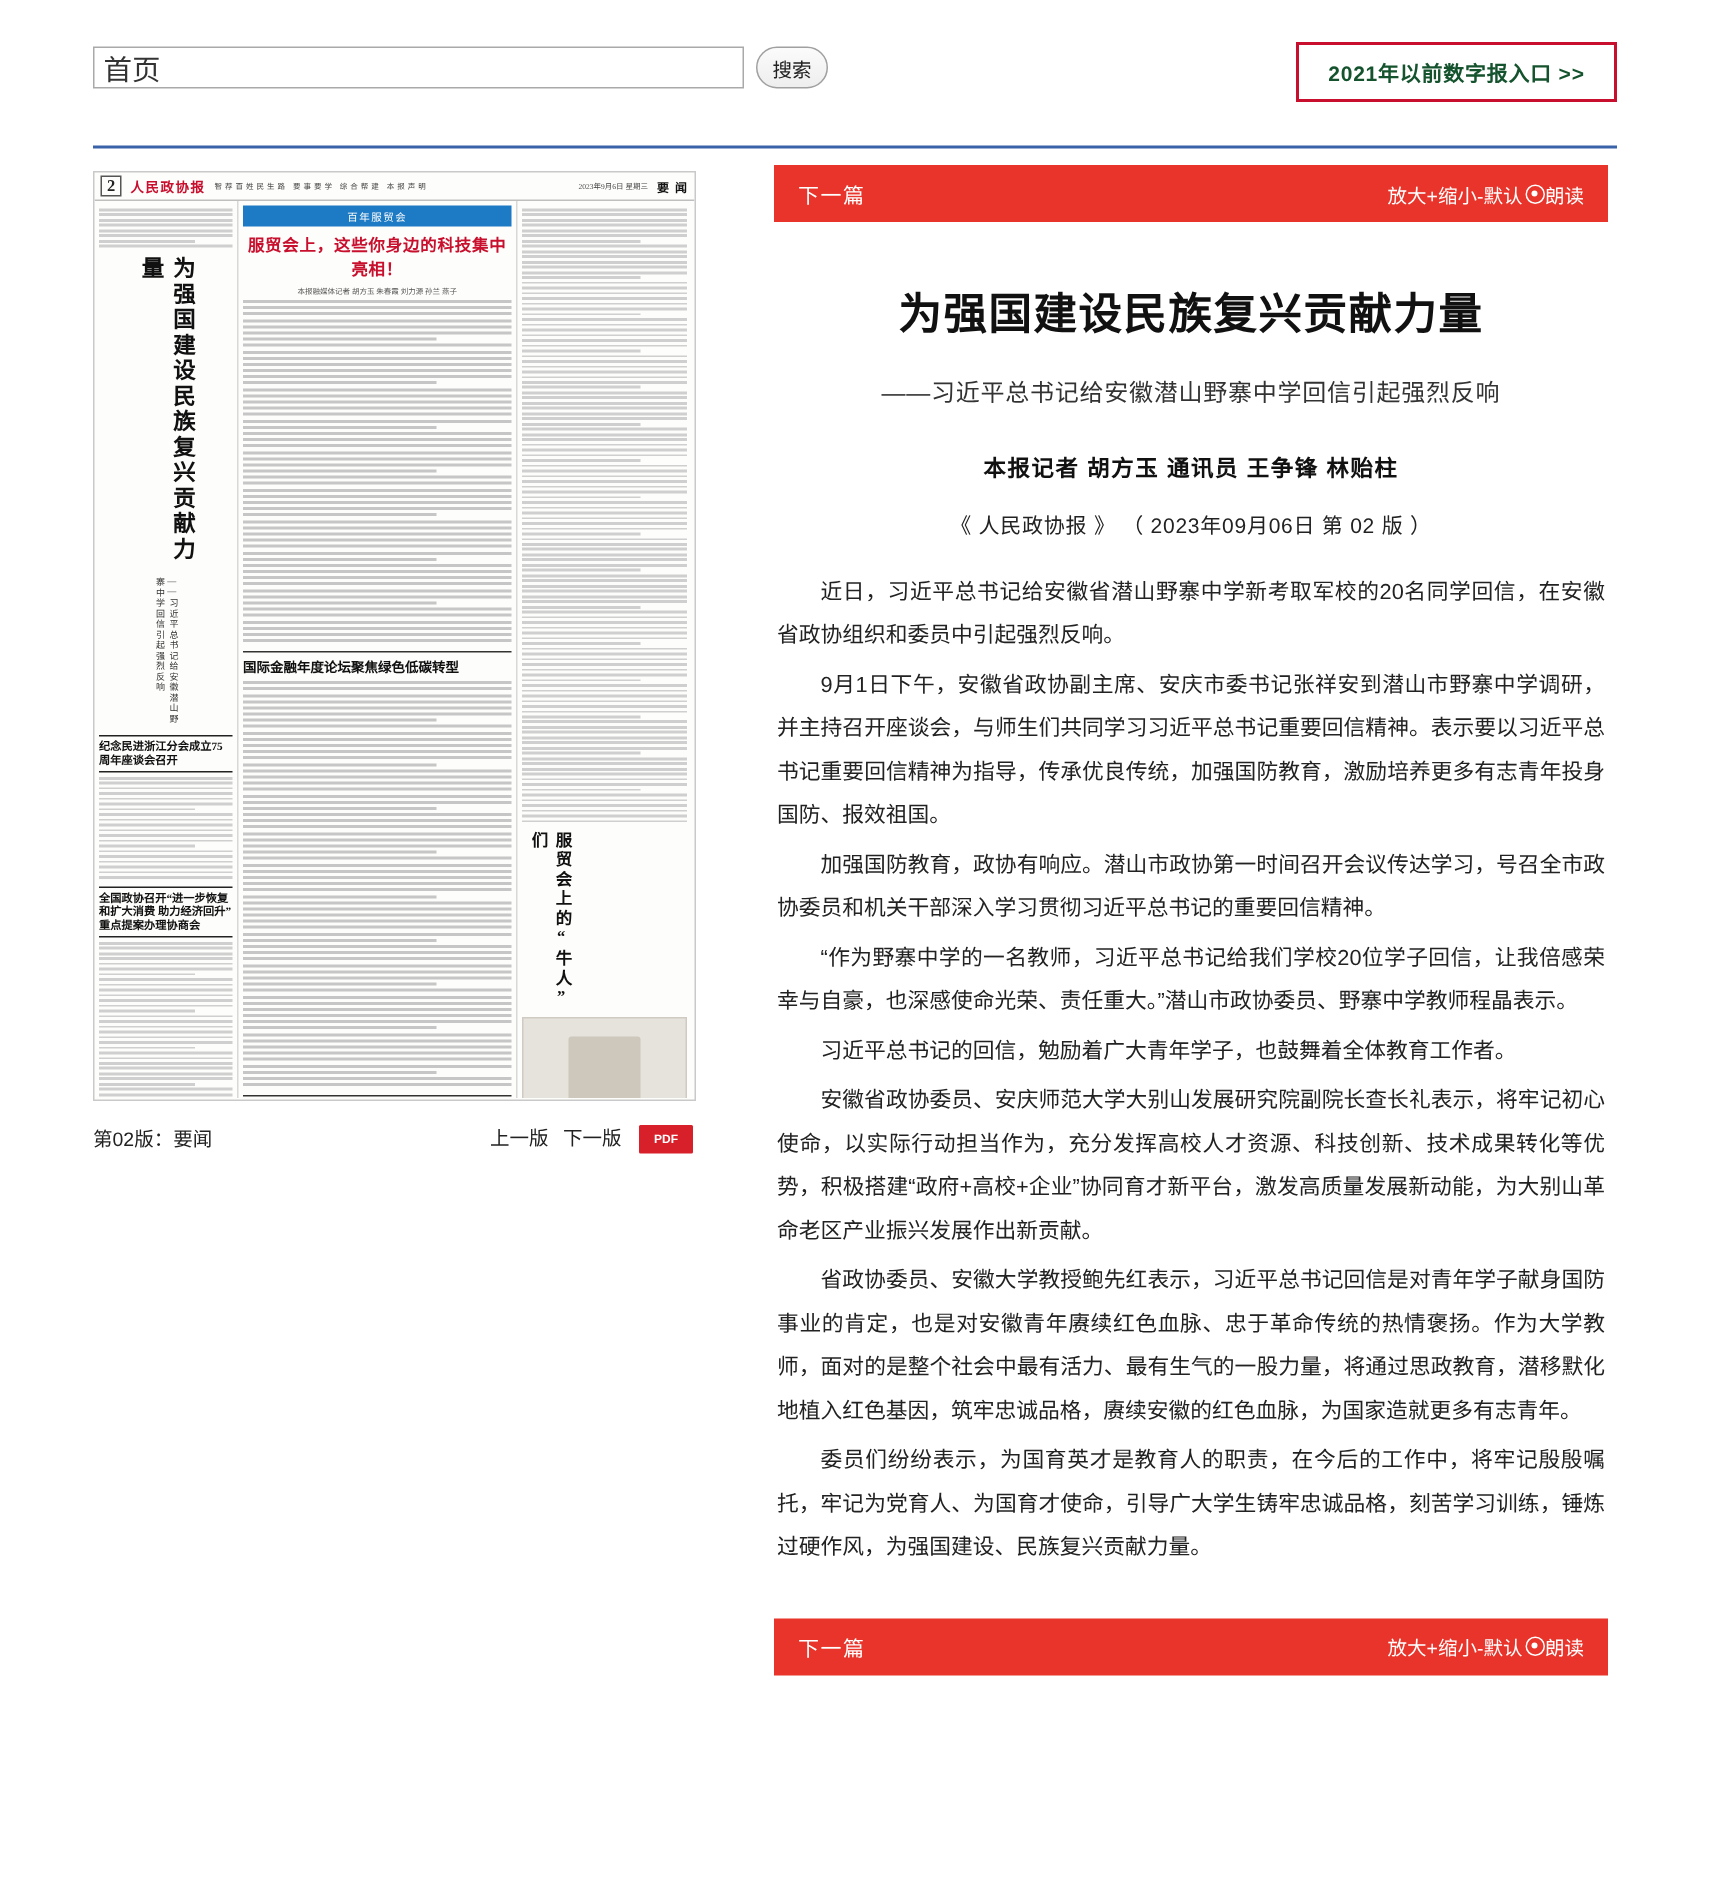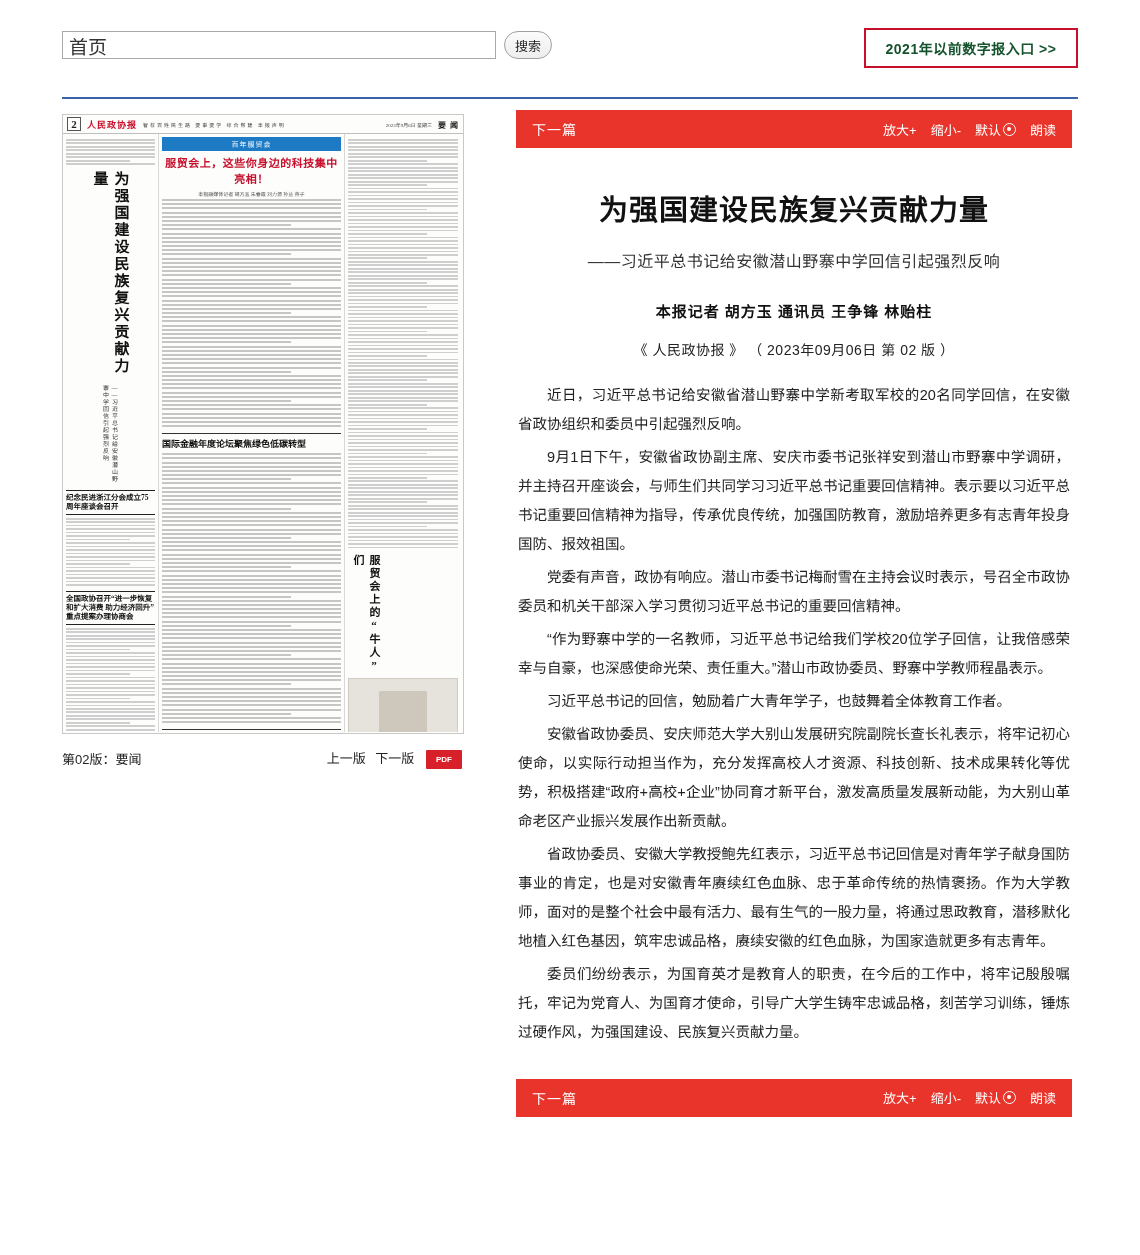--- a/index.html
+++ b/index.html
@@ -296,21 +296,20 @@
     align-items: center;
     color: #fff;
     padding: 0 16px;
     font-size: 14px;
   }
   .redbar .left-label { font-weight: normal; letter-spacing: 1px; }
   .redbar .tools {
     margin-left: auto;
     display: flex;
     align-items: center;
-    gap: 14px;
     font-size: 13px;
   }
   .redbar .tools span { cursor: pointer; white-space: nowrap; }
   .spk {
     display: inline-block;
     width: 11px; height: 11px;
     border-radius: 50%;
     border: 1.5px solid #fff;
     position: relative;
     vertical-align: -1px;
@@ -757,21 +756,21 @@
 
     <div class="article">
       <h1 class="art-title">为强国建设民族复兴贡献力量</h1>
       <div class="art-subtitle">——习近平总书记给安徽潜山野寨中学回信引起强烈反响</div>
       <div class="art-byline">本报记者  胡方玉  通讯员  王争锋  林贻柱</div>
       <div class="art-source">《 人民政协报 》 （ 2023年09月06日   第 02 版 ）</div>
 
       <div class="art-body">
         <p>近日，习近平总书记给安徽省潜山野寨中学新考取军校的20名同学回信，在安徽省政协组织和委员中引起强烈反响。</p>
         <p>9月1日下午，安徽省政协副主席、安庆市委书记张祥安到潜山市野寨中学调研，并主持召开座谈会，与师生们共同学习习近平总书记重要回信精神。表示要以习近平总书记重要回信精神为指导，传承优良传统，加强国防教育，激励培养更多有志青年投身国防、报效祖国。</p>
-        <p>党委有声音，政协有响应。潜山市委书记梅耐雪在主持会议时表示，号召全市政协委员和机关干部深入学习贯彻习近平总书记的重要回信精神。</p>
+        <p>加强国防教育，政协有响应。潜山市政协第一时间召开会议传达学习，号召全市政协委员和机关干部深入学习贯彻习近平总书记的重要回信精神。</p>
         <p>“作为野寨中学的一名教师，习近平总书记给我们学校20位学子回信，让我倍感荣幸与自豪，也深感使命光荣、责任重大。”潜山市政协委员、野寨中学教师程晶表示。</p>
         <p>习近平总书记的回信，勉励着广大青年学子，也鼓舞着全体教育工作者。</p>
         <p>安徽省政协委员、安庆师范大学大别山发展研究院副院长查长礼表示，将牢记初心使命，以实际行动担当作为，充分发挥高校人才资源、科技创新、技术成果转化等优势，积极搭建“政府+高校+企业”协同育才新平台，激发高质量发展新动能，为大别山革命老区产业振兴发展作出新贡献。</p>
         <p>省政协委员、安徽大学教授鲍先红表示，习近平总书记回信是对青年学子献身国防事业的肯定，也是对安徽青年赓续红色血脉、忠于革命传统的热情褒扬。作为大学教师，面对的是整个社会中最有活力、最有生气的一股力量，将通过思政教育，潜移默化地植入红色基因，筑牢忠诚品格，赓续安徽的红色血脉，为国家造就更多有志青年。</p>
         <p>委员们纷纷表示，为国育英才是教育人的职责，在今后的工作中，将牢记殷殷嘱托，牢记为党育人、为国育才使命，引导广大学生铸牢忠诚品格，刻苦学习训练，锤炼过硬作风，为强国建设、民族复兴贡献力量。</p>
       </div>
     </div>
 
     <div class="bottom-bar-wrap">
       <div class="redbar">

